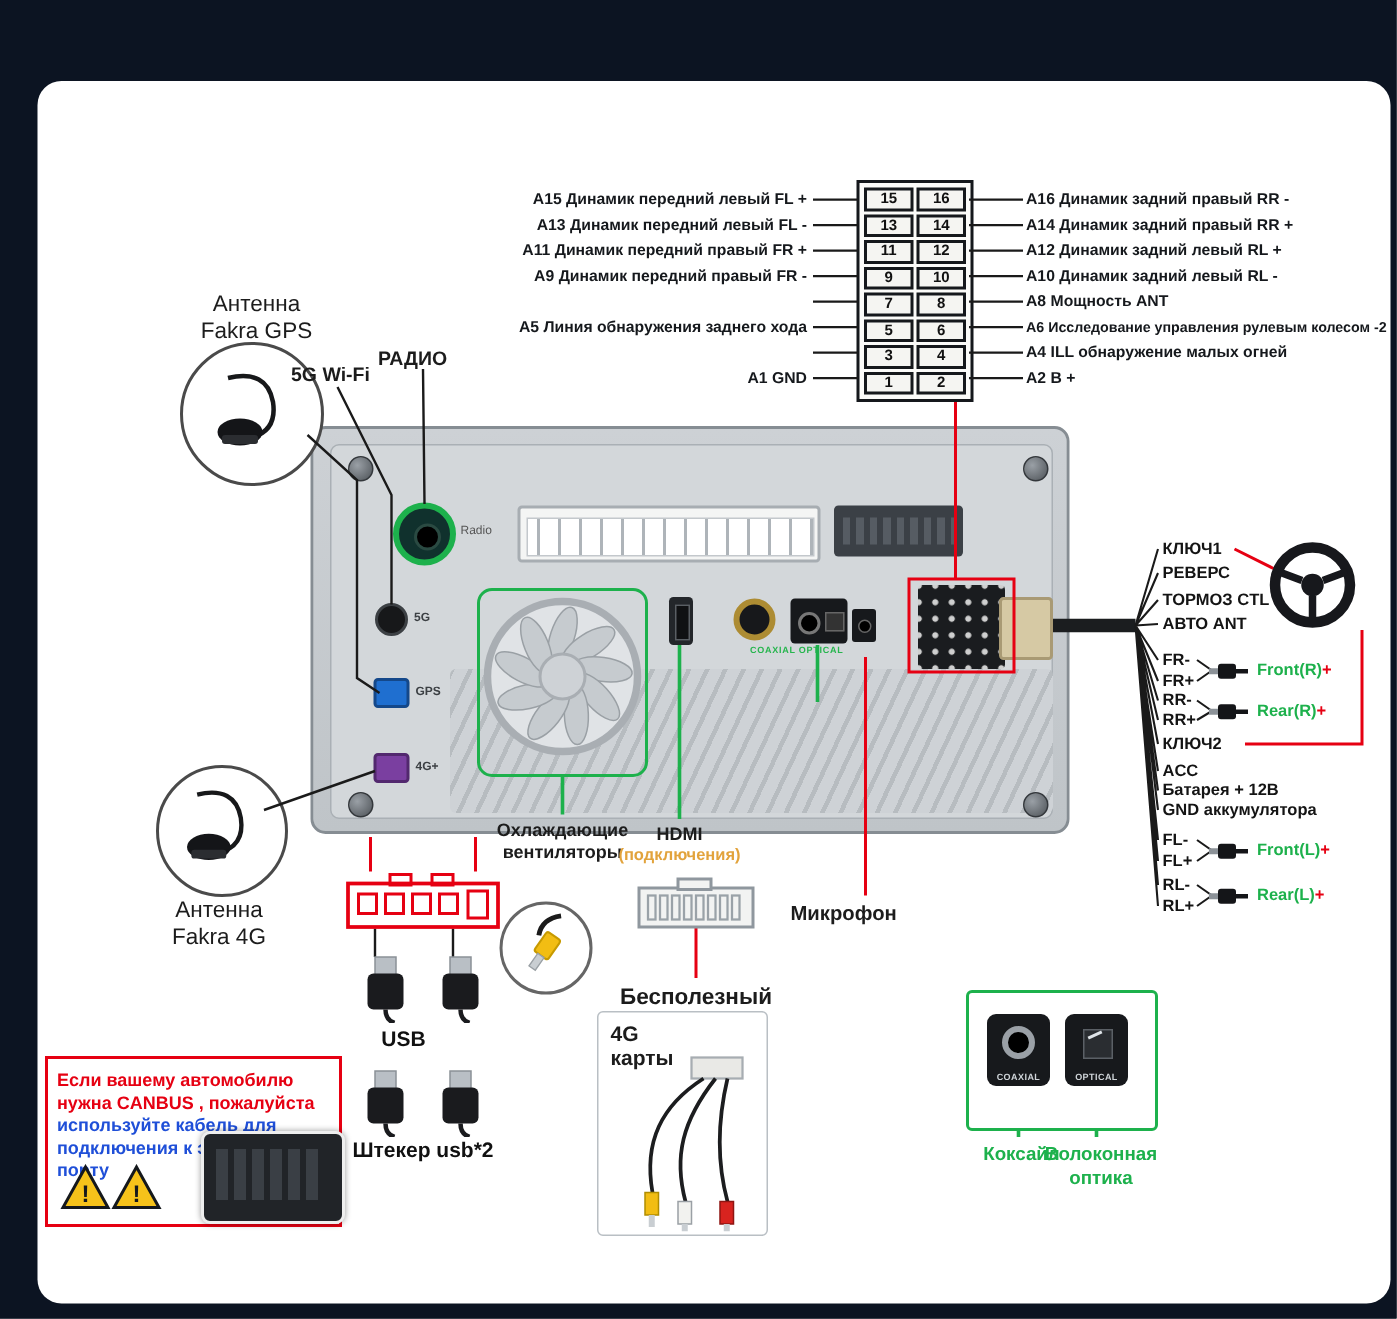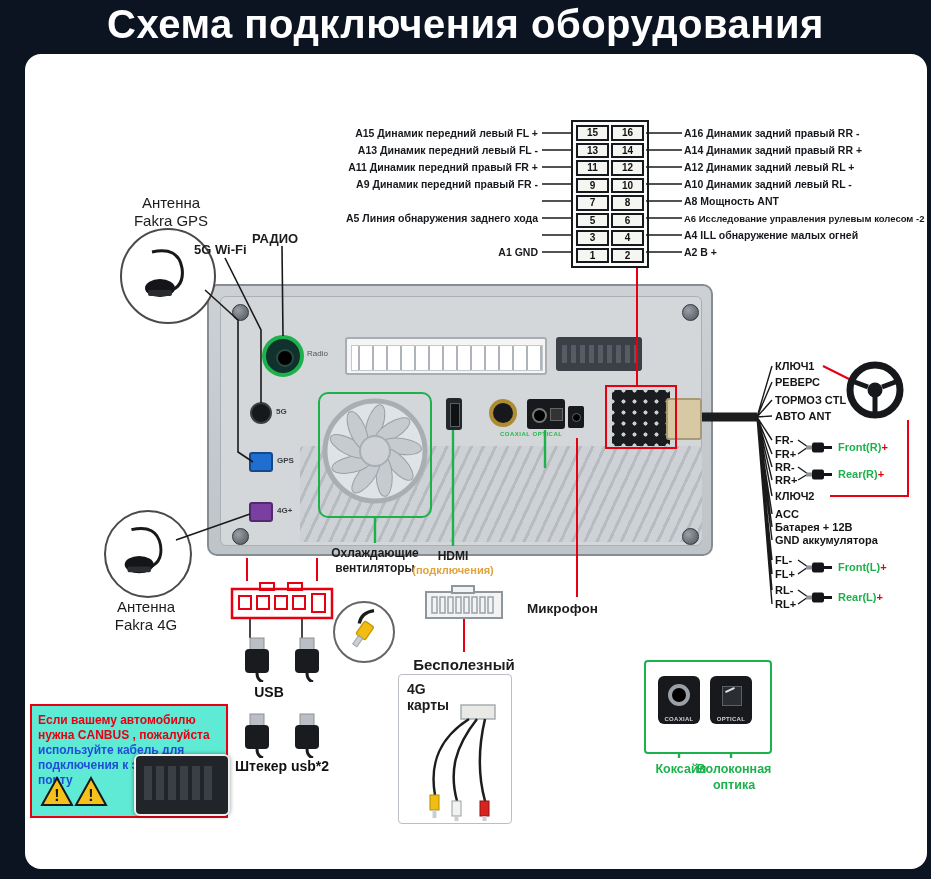--- a/index.html
+++ b/index.html
@@ -80,21 +80,21 @@
          background-size:11px 11px;background-position:6px 6px;}
   .tan-plug{position:absolute;left:666px;top:398px;width:36px;height:42px;background:#d6c9a4;
          border:2px solid #a99a74;border-radius:3px;box-sizing:border-box;}
   .tiny{position:absolute;font-size:8px;color:#3c4044;font-weight:700;}
   .coax-tiny{position:absolute;left:500px;top:431px;width:90px;font-size:6px;letter-spacing:.5px;
          color:#27b54e;font-weight:700;}
   
   .ant-circle{position:absolute;border-radius:50%;border:2px solid #4a4a4a;background:#fff;}
   
   .canbus{position:absolute;left:30px;top:704px;width:198px;height:114px;box-sizing:border-box;
-          border:2px solid #e60012;background:#5eead4;padding:7px 6px;}
+          border:2px solid #e60012;background:#ffffff;padding:7px 6px;}
   .canbus div{font-size:12px;font-weight:700;line-height:15px;}
   .cb-red{color:#e60012;}
   .cb-blue{color:#1f4fd8;}
   .canbus-conn{position:absolute;left:134px;top:754px;width:92px;height:58px;background:#212428;
           border:2px solid #eeeeee;border-radius:6px;box-shadow:0 0 4px rgba(0,0,0,.4);}
   .canbus-conn .in{position:absolute;left:8px;top:10px;width:72px;height:34px;
           background:repeating-linear-gradient(90deg,#3a3f45 0 8px,#212428 8px 12px),
                      repeating-linear-gradient(0deg,#3a3f45 0 12px,#212428 12px 17px);}
   
   .box4g{position:absolute;left:398px;top:674px;width:114px;height:150px;box-sizing:border-box;
@@ -111,21 +111,20 @@
   .gp-square .gl{position:absolute;left:2px;top:2px;width:10px;height:2px;background:#dfe4e8;
          transform:rotate(-25deg);}
   .usb-lbl{position:absolute;font-weight:700;color:#111;text-align:center;}
   svg{display:block;}
 </style>
 </head>
 <body>
 
 <div class="stage">
 
-  <div class="title">Схема подключения оборудования</div>
   <div class="sheet"></div>
 
   <div class="panel"></div>
   <div class="panel-face"></div>
   <div class="fins"></div>
 
   <div class="screw" style="left:232px;top:304px;"></div>
   <div class="screw" style="left:682px;top:304px;"></div>
   <div class="screw" style="left:232px;top:528px;"></div>
   <div class="screw" style="left:682px;top:528px;"></div>

